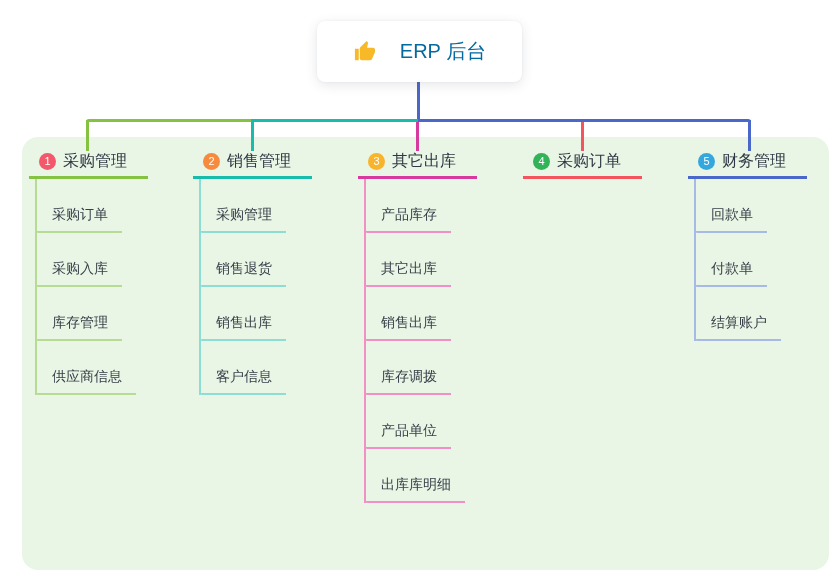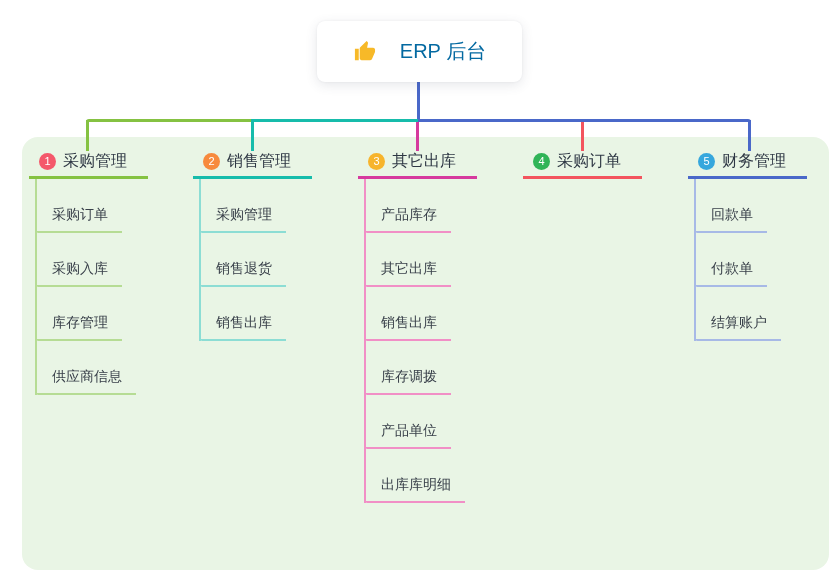--- a/index.html
+++ b/index.html
@@ -107,20 +107,23 @@
     <div class="items">
       <div class="item">
           <span class="item-label">采购管理</span>
         </div>
       <div class="item">
           <span class="item-label">销售退货</span>
         </div>
       <div class="item">
           <span class="item-label">销售出库</span>
         </div>
+      <div class="item">
+          <span class="item-label">客户信息</span>
+        </div>
     </div>
   </div>
 
   <div class="branch b2" style="--c: #d63a9e; --cl: #f18fc6; --badge: #f7b42c;">
     <div class="branch-header">
       <span class="badge">3</span>
       <span class="branch-label">其它出库</span>
     </div>
     <div class="items">
       <div class="item">

